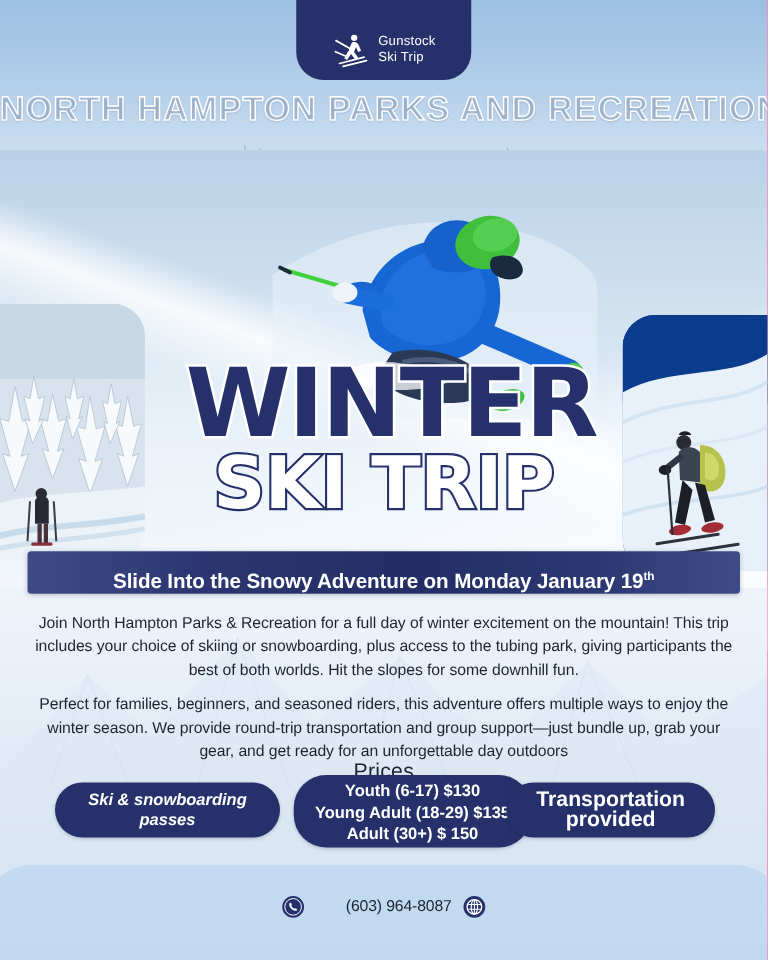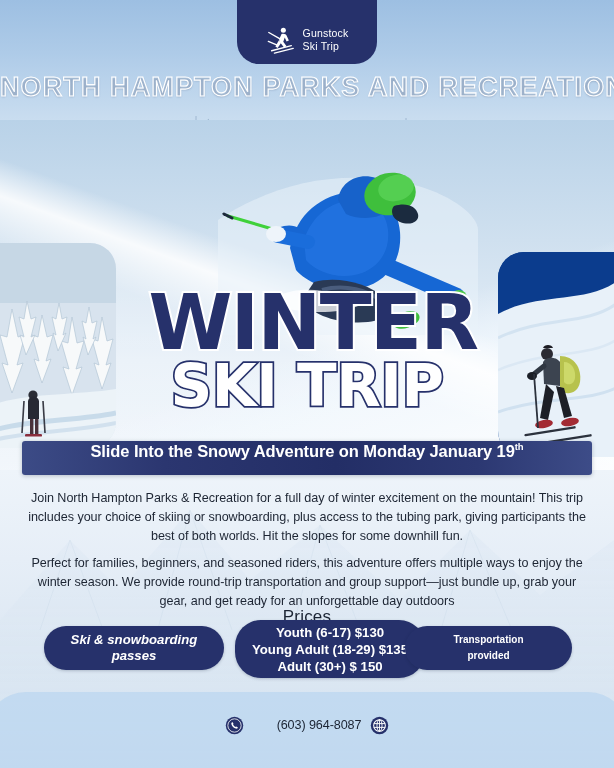--- a/index.html
+++ b/index.html
@@ -120,21 +120,21 @@
     paint-order: stroke fill;
     font-family: "DejaVu Sans", sans-serif;
   }
 
   
   .subtitle-banner {
     position: absolute;
     left: 22px; top: 441px; width: 570px; height: 34px;
     background: linear-gradient(90deg, #3c4b86 0%, #2b3670 25%, #232e66 55%, #2c3872 80%, #3d4c88 100%);
     border-radius: 3px;
-    display: flex; align-items: flex-start; justify-content: center;
+    display: flex; align-items: flex-end; justify-content: center;
     z-index: 9;
     box-shadow: 0 1px 4px rgba(20,30,60,.25);
   }
   .subtitle-banner span {
     color: #ffffff; font-size: 16.5px; font-weight: 700; letter-spacing: -0.1px;
   }
   .subtitle-banner sup { font-size: 9.5px; vertical-align: super; font-weight: 700; }
 
   
   .body-copy { position: absolute; left: 26px; width: 562px; text-align: center; z-index: 9; }
@@ -159,21 +159,21 @@
     border-radius: 26px;
     display: flex; align-items: center; justify-content: center;
     text-align: center;
     color: #ffffff;
     font-weight: 700;
     z-index: 9;
     box-shadow: 0 1px 3px rgba(20,30,60,.22);
   }
   .pill-left   { left: 44px;  top: 626px; width: 180px; height: 44px; font-size: 13.2px; line-height: 16px; padding: 0 8px; font-style: italic; }
   .pill-center { left: 235px; top: 620px; width: 190px; height: 58px; font-size: 13.2px; line-height: 17px; padding: 0 6px; text-align: center; }
-  .pill-right  { left: 405px; top: 626px; width: 167px; height: 44px; font-size: 10px; line-height: 16px; padding: 0 8px; }
+  .pill-right  { left: 405px; top: 626px; width: 167px; height: 44px; font-size: 17px; line-height: 16px; padding: 0 8px; }
   .pill-lines div { white-space: nowrap; }
 
   
   .footer-bar {
     position: absolute;
     left: -14px; top: 692px; width: 642px; height: 86px;
     background: rgba(186,214,240,0.72);
     border-radius: 40px 40px 0 0;
     z-index: 9;
   }

